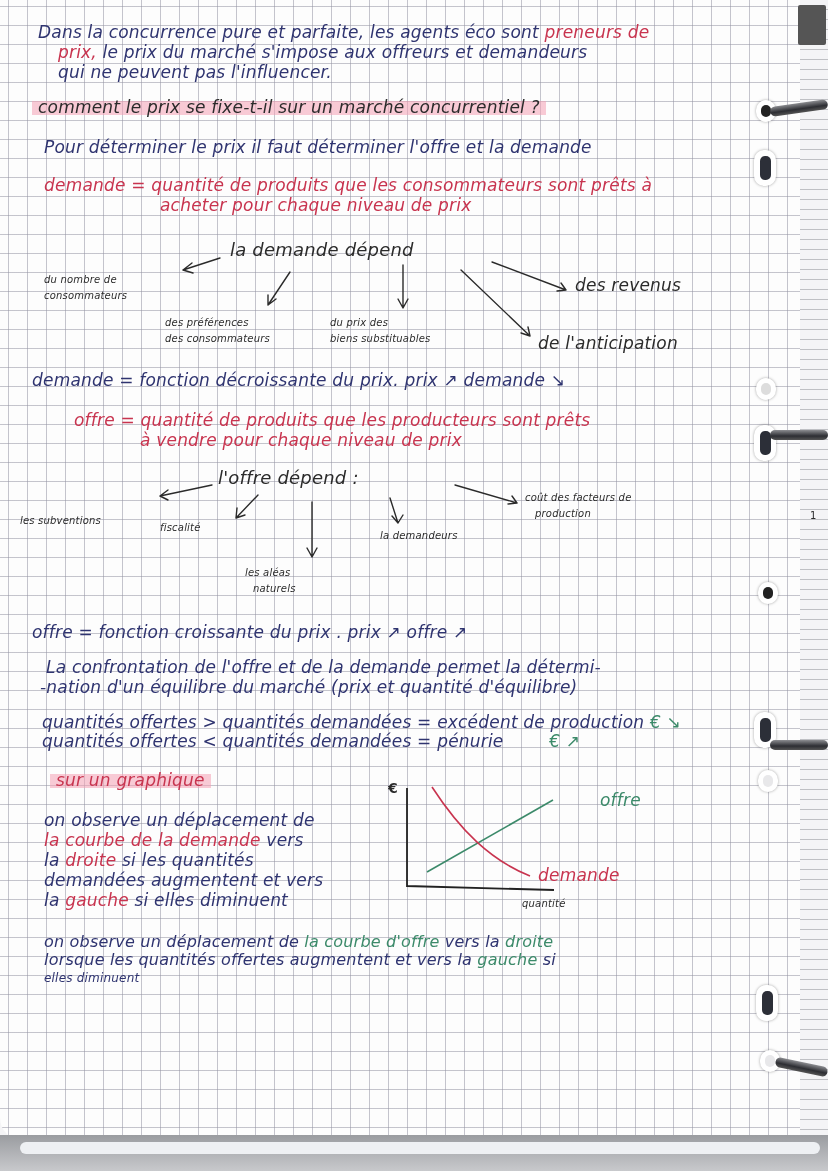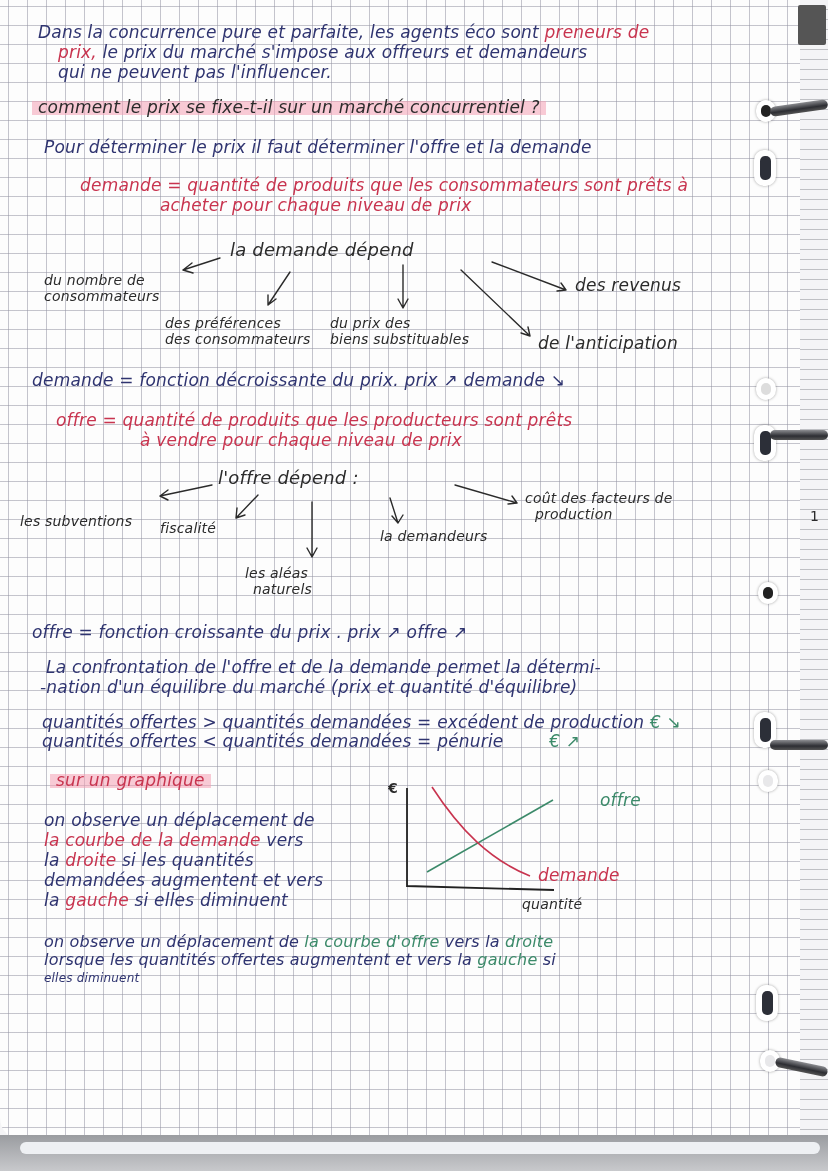--- a/index.html
+++ b/index.html
@@ -37,21 +37,21 @@
   .t {
     position:absolute; white-space:nowrap;
     font-family:"DejaVu Sans", sans-serif;
     font-size:17px; letter-spacing:0.2px;
     line-height:20px; font-style:italic;
   }
   .blue { color:#2f3470; }
   .red { color:#c8344f;font-style:italic; }
   .green { color:#3c8a6a; }
   .dark { color:#2b2b2b; }
-  .small { font-size:14px; line-height:16px; }
+  .small { font-size:10px; line-height:16px; }
   .hl {
     background:linear-gradient(to bottom, transparent 20%, rgba(244,160,180,0.55) 20%, rgba(244,160,180,0.55) 90%, transparent 90%);
     padding:0 6px;
   }
   .hole {
     position:absolute; width:22px; height:36px; border-radius:10px;
     background:#fff; box-shadow:0 0 3px rgba(0,0,0,0.35);
   }
   .hole .in {
     position:absolute; left:6px; top:6px; width:11px; height:24px;
@@ -79,21 +79,21 @@
     <span>le prix du marché s'impose aux offreurs et demandeurs</span>
   </div>
   <div class="t blue" style="left:58px;top:62px;">qui ne peuvent pas l'influencer.</div>
 
   <div class="t dark" style="left:32px;top:97px;text-align:right;">
     <span class="hl">comment le prix se fixe-t-il sur un marché concurrentiel ?</span>
   </div>
 
   <div class="t blue" style="left:44px;top:137px;">Pour déterminer le prix il faut déterminer l'offre et la demande</div>
 
-  <div class="t red" style="left:44px;top:175px;margin-left:36px;">demande = quantité de produits que les consommateurs sont prêts à</div>
+  <div class="t red" style="left:44px;top:175px;">demande = quantité de produits que les consommateurs sont prêts à</div>
   <div class="t red" style="left:160px;top:195px;">acheter pour chaque niveau de prix</div>
 
   <div class="t dark" style="left:230px;top:240px;font-size:18px;">la demande dépend</div>
   <div class="t dark small" style="left:44px;top:272px;">
     <div>du nombre de</div>
     <div>consommateurs</div>
   </div>
   <div class="t dark small" style="left:165px;top:315px;">
     <div>des préférences</div>
     <div>des consommateurs</div>
@@ -117,21 +117,21 @@
       <path d="M212 485 L160 496 M160 496 L168 490 M160 496 L168 500"></path>
       <path d="M258 495 L236 518 M236 518 L237 508 M236 518 L245 515"></path>
       <path d="M312 502 L312 557 M312 557 L307 548 M312 557 L317 548"></path>
       <path d="M390 498 L398 523 M398 523 L392 516 M398 523 L403 515"></path>
       <path d="M455 485 L517 503 M517 503 L508 504 M517 503 L512 496"></path>
     </g>
   </svg>
 
   <div class="t blue" style="left:32px;top:370px;">demande = fonction décroissante du prix. prix ↗ demande ↘</div>
 
-  <div class="t red" style="left:56px;top:410px;">offre = quantité de produits que les producteurs sont prêts</div>
+  <div class="t red" style="left:74px;top:410px;">offre = quantité de produits que les producteurs sont prêts</div>
   <div class="t red" style="left:140px;top:430px;">à vendre pour chaque niveau de prix</div>
 
   <div class="t dark" style="left:218px;top:468px;font-size:18px;">l'offre dépend :</div>
   <div class="t dark small" style="left:20px;top:513px;">les subventions</div>
   <div class="t dark small" style="left:160px;top:520px;">fiscalité</div>
   <div class="t dark small" style="left:245px;top:565px;">
     <div>les aléas</div>
     <div style="padding-left:8px">naturels</div>
   </div>
   <div class="t dark small" style="left:380px;top:528px;">la demandeurs</div>

